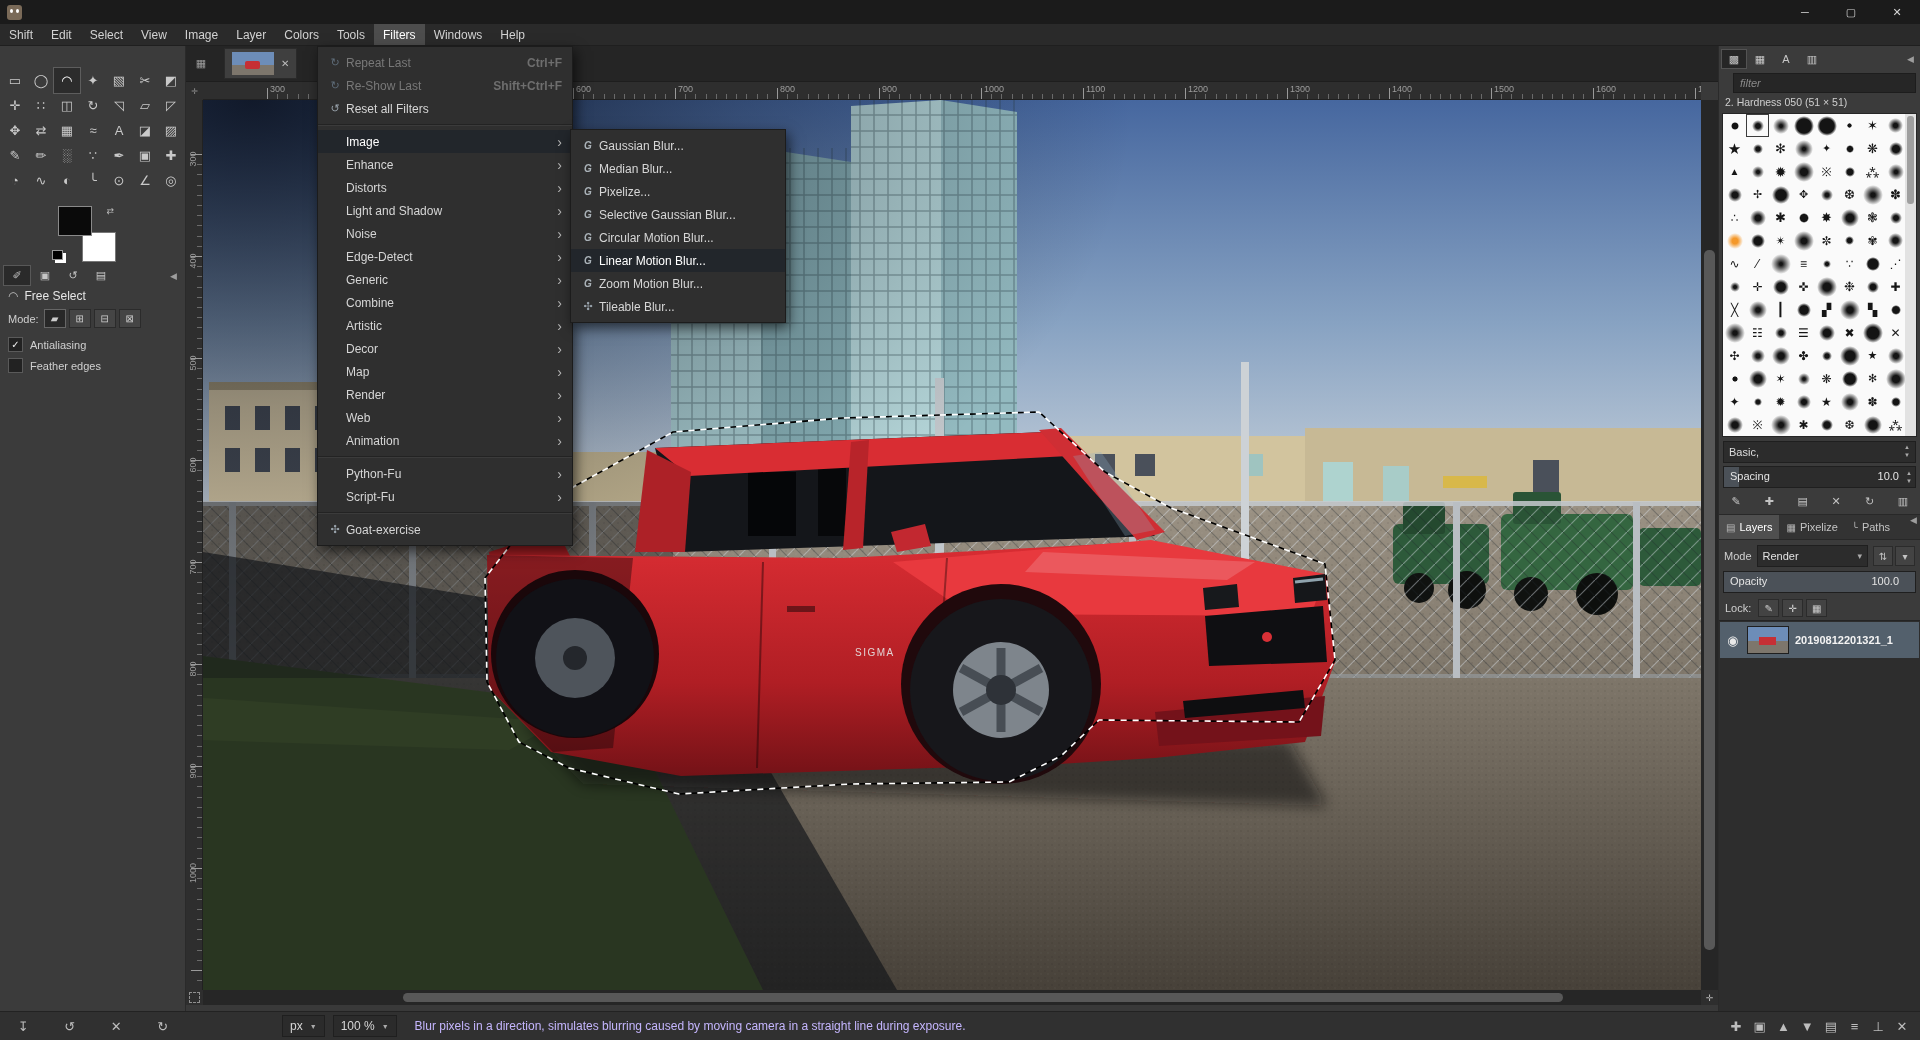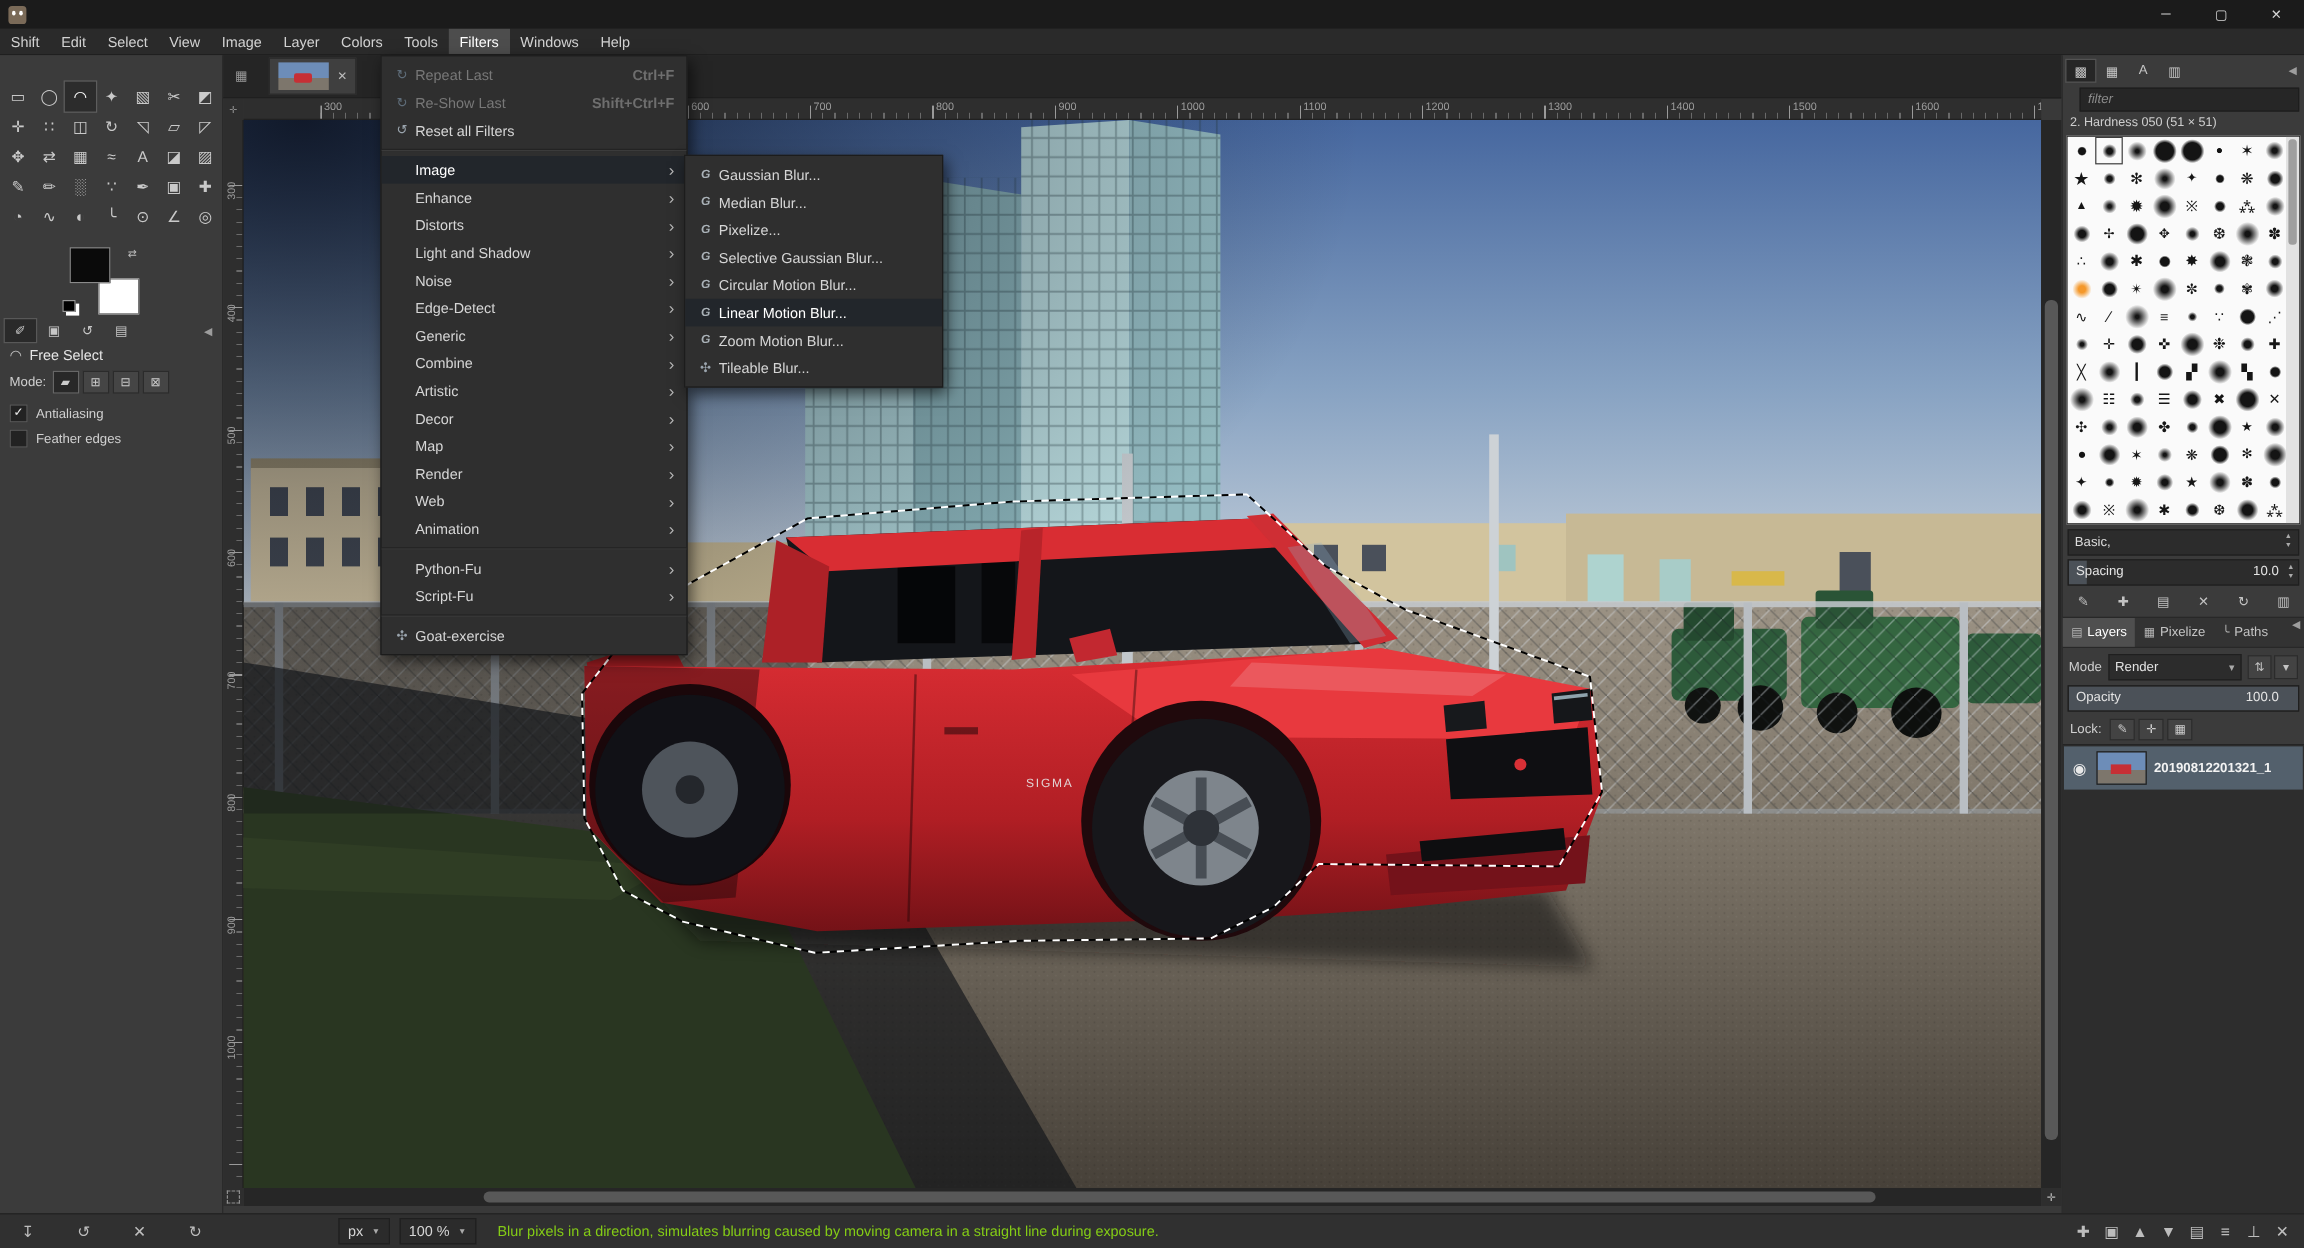--- a/index.html
+++ b/index.html
@@ -120,21 +120,21 @@
   .layer-thumb{width:40px;height:26px;border:1px solid #1f1f1f;background:linear-gradient(180deg,#6d8db8 0 55%,#7d766c 55% 100%);position:relative;flex:0 0 40px;}
   .layer-thumb::after{content:"";position:absolute;left:11px;top:10px;width:17px;height:8px;background:#c62f35;}
   .layer-name{font-weight:bold;color:#f3f3f3;font-size:11px;white-space:nowrap;overflow:hidden;}
   
   .bottombar{position:absolute;left:0;top:1011px;width:1920px;height:29px;background:#303030;border-top:1px solid #222;display:flex;align-items:center;box-sizing:border-box;}
   .bb-left{width:186px;display:flex;justify-content:space-around;flex:0 0 186px;}
   .bb-icon{width:20px;height:20px;display:flex;align-items:center;justify-content:center;color:#bdbdbd;font-size:13px;}
   .bb-center{flex:1;display:flex;align-items:center;gap:8px;padding-left:96px;}
   .mini-select{display:flex;align-items:center;gap:7px;background:#2b2b2b;border:1px solid #1f1f1f;height:20px;padding:0 7px;color:#d6d6d6;}
   .mini-select .sarr{font-size:7px;color:#aaa;}
-  .status-msg{margin-left:10px;color:#84cc16;white-space:nowrap;}
+  .status-msg{margin-left:10px;color:#c4b5fd;white-space:nowrap;}
   .bb-right{width:202px;flex:0 0 202px;display:flex;justify-content:space-between;padding:0 8px;box-sizing:border-box;}
 </style>
 </head>
 <body>
 
 <div id="app">
 
   <div class="titlebar">
     <div class="app-icon"></div>
     <div class="win-btns">

